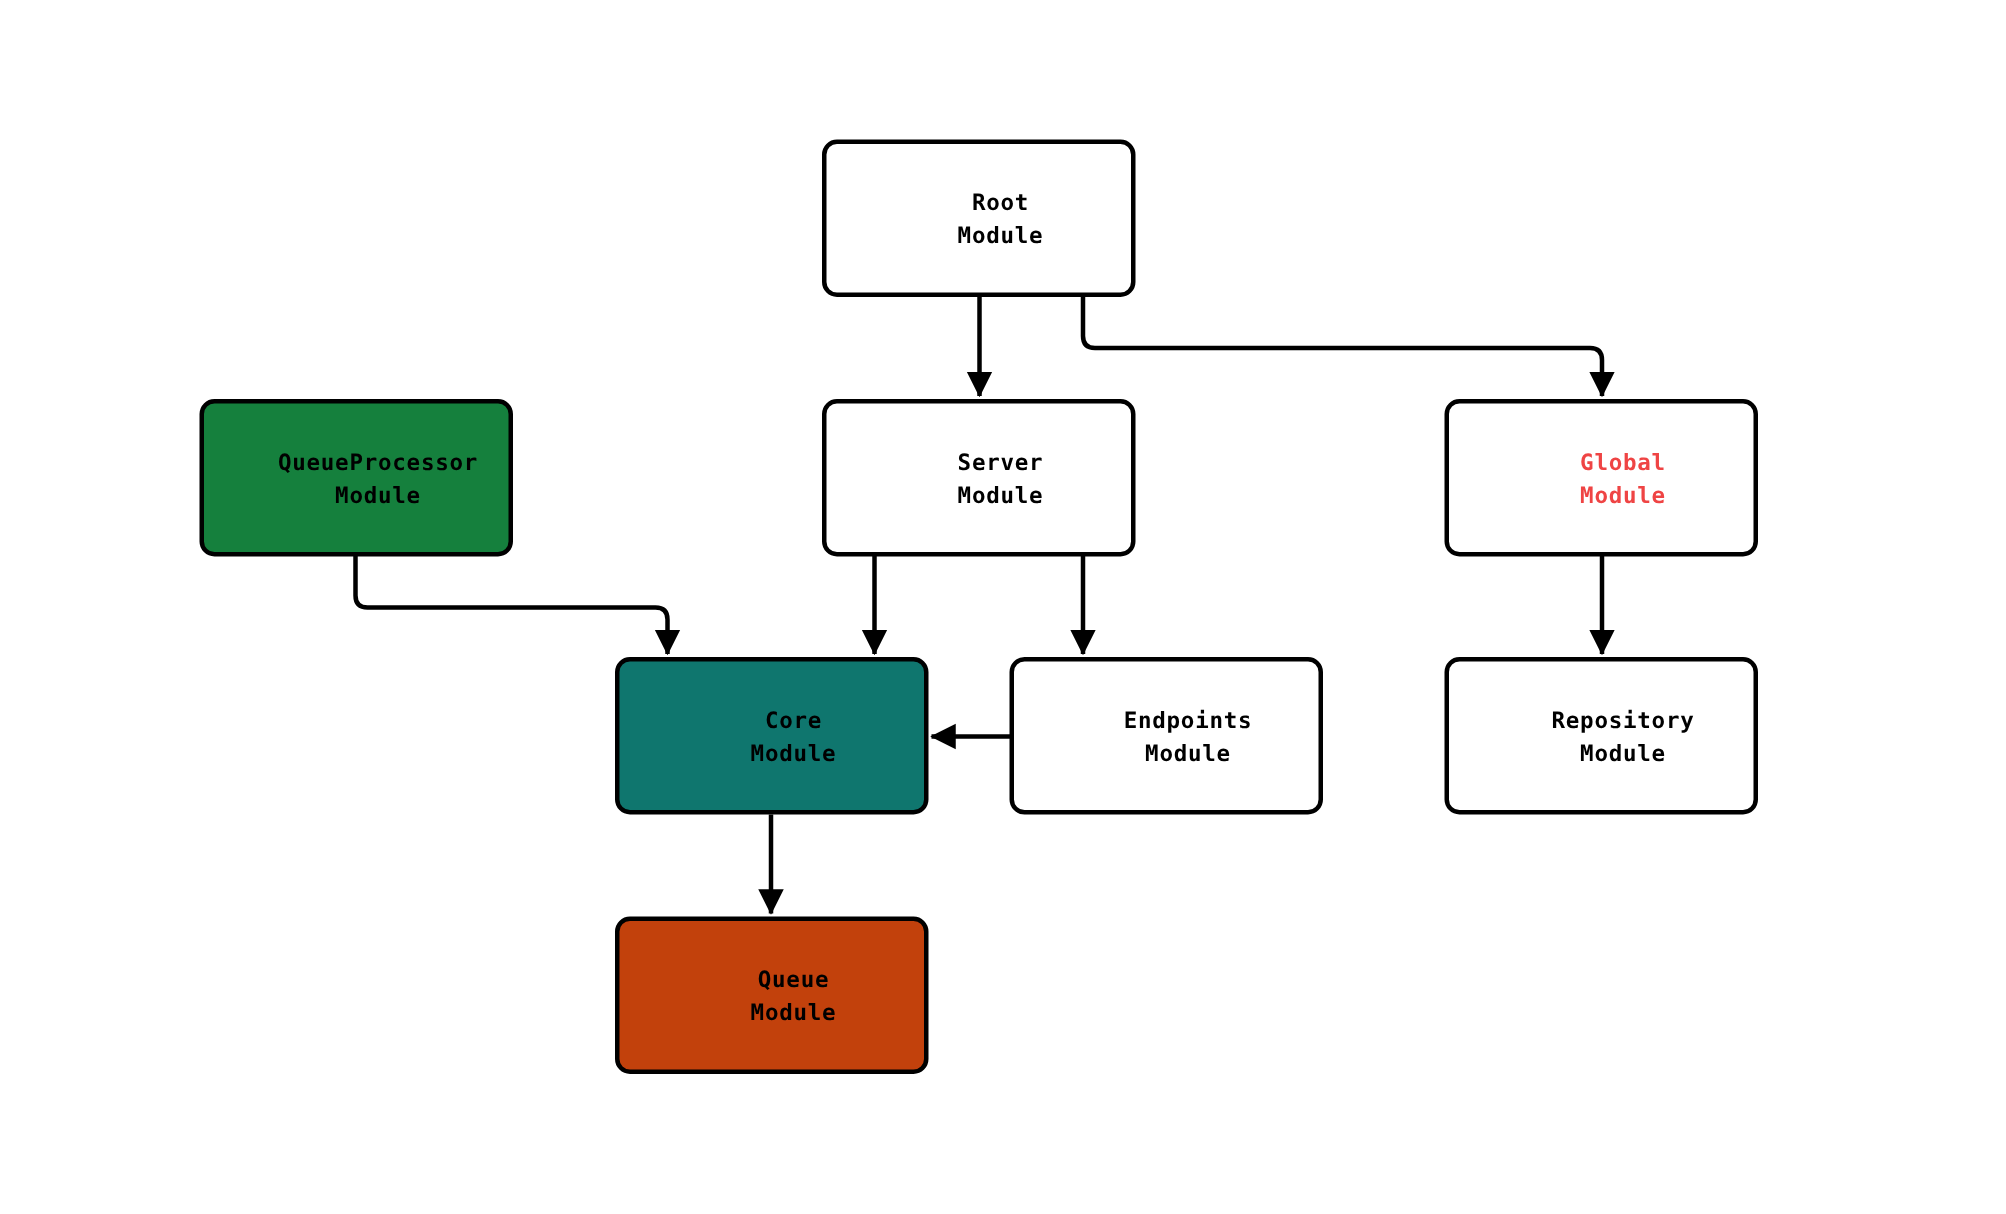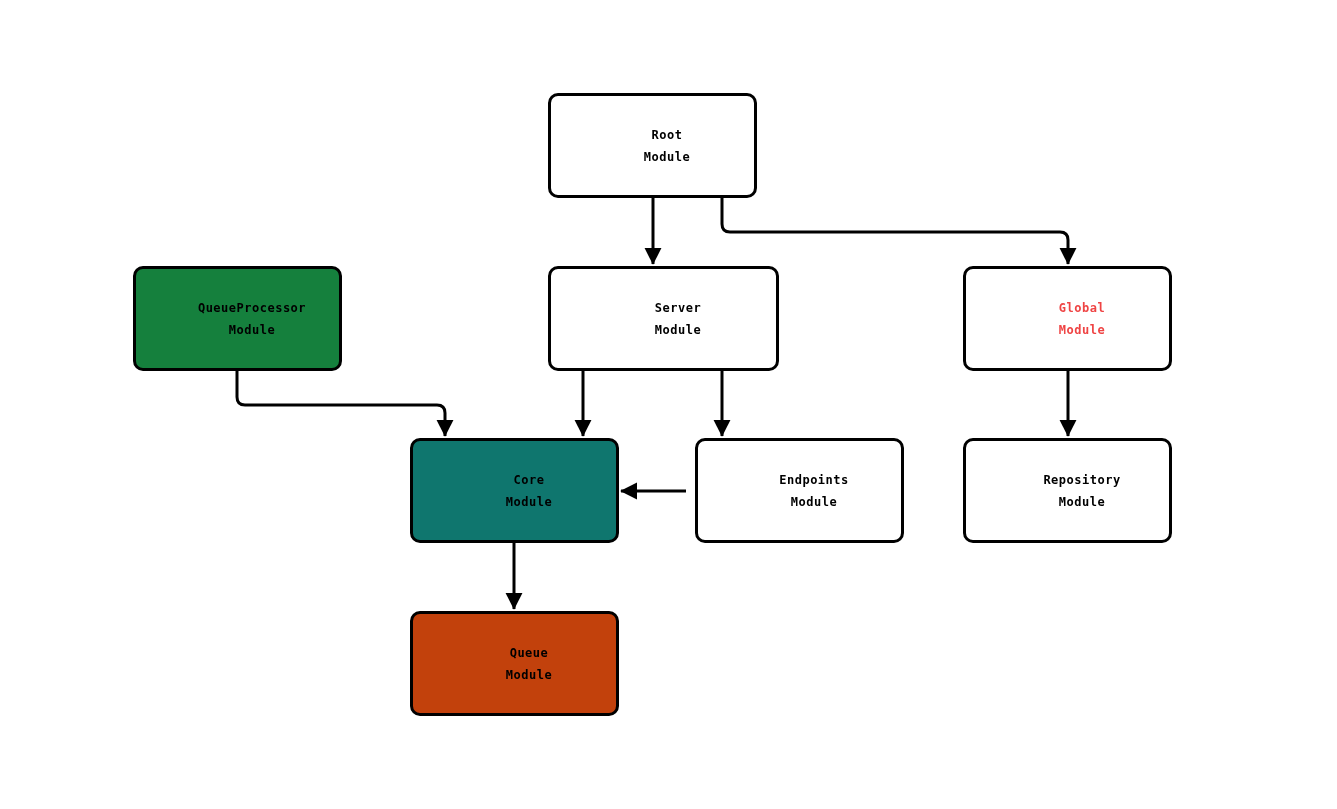--- a/index.html
+++ b/index.html
@@ -26,21 +26,21 @@
     position: absolute;
     box-sizing: border-box;
     border-style: solid;
     border-width: 3px;
     border-radius: 10px;
     display: flex;
     align-items: center;
     justify-content: center;
     text-align: center;
     font-weight: bold;
-    font-size: 12px;
+    font-size: 15px;
     line-height: 22px;
     letter-spacing: 0.5px;
     white-space: pre-line;
     padding-left: 29px;
   }
 </style>
 </head>
 <body style="background: rgb(255, 255, 255);">
 
 <div class="canvas">
@@ -56,25 +56,25 @@
       <path d="M583,370 L583,436" fill="none" stroke="#000000" stroke-width="3" marker-end="url(#arrowhead)"></path>
       <path d="M722,370 L722,436" fill="none" stroke="#000000" stroke-width="3" marker-end="url(#arrowhead)"></path>
       <path d="M686,491 L621,491" fill="none" stroke="#000000" stroke-width="3" marker-end="url(#arrowhead)"></path>
       <path d="M1068,370 L1068,436" fill="none" stroke="#000000" stroke-width="3" marker-end="url(#arrowhead)"></path>
       <path d="M514,543 L514,609" fill="none" stroke="#000000" stroke-width="3" marker-end="url(#arrowhead)"></path>
     </svg>
 <div class="node" style="left: 548px; top: 93px; width: 209px; height: 105px; background: rgb(255, 255, 255); border-color: rgb(0, 0, 0); color: rgb(0, 0, 0);">Root
 Module</div>
     <div class="node" style="left: 133px; top: 266px; width: 209px; height: 105px; background: #15803d; border-color: rgb(0, 0, 0); color: rgb(0, 0, 0);">QueueProcessor
 Module</div>
-    <div class="node" style="left: 548px; top: 266px; width: 231px; height: 105px; background: rgb(255, 255, 255); border-color: rgb(0, 0, 0); color: rgb(0, 0, 0);">Server
+    <div class="node" style="left: 548px; top: 266px; width: 209px; height: 105px; background: rgb(255, 255, 255); border-color: rgb(0, 0, 0); color: rgb(0, 0, 0);">Server
 Module</div>
     <div class="node" style="left: 963px; top: 266px; width: 209px; height: 105px; background: rgb(255, 255, 255); border-color: rgb(0, 0, 0); color: #ef4444;">Global
 Module</div>
     <div class="node" style="left: 410px; top: 438px; width: 209px; height: 105px; background: #0f766e; border-color: rgb(0, 0, 0); color: rgb(0, 0, 0);">Core
 Module</div>
-    <div class="node" style="left: 695px; top: 438px; width: 209px; height: 105px; background: rgb(255, 255, 255); border-color: rgb(0, 0, 0); color: rgb(0, 0, 0);">Endpoints
+    <div class="node" style="left: 673px; top: 438px; width: 209px; height: 105px; background: rgb(255, 255, 255); border-color: rgb(0, 0, 0); color: rgb(0, 0, 0);">Endpoints
 Module</div>
     <div class="node" style="left: 963px; top: 438px; width: 209px; height: 105px; background: rgb(255, 255, 255); border-color: rgb(0, 0, 0); color: rgb(0, 0, 0);">Repository
 Module</div>
     <div class="node" style="left: 410px; top: 611px; width: 209px; height: 105px; background: #c2410c; border-color: rgb(0, 0, 0); color: rgb(0, 0, 0);">Queue
 Module</div>
   </div>
 
 </body></html>

